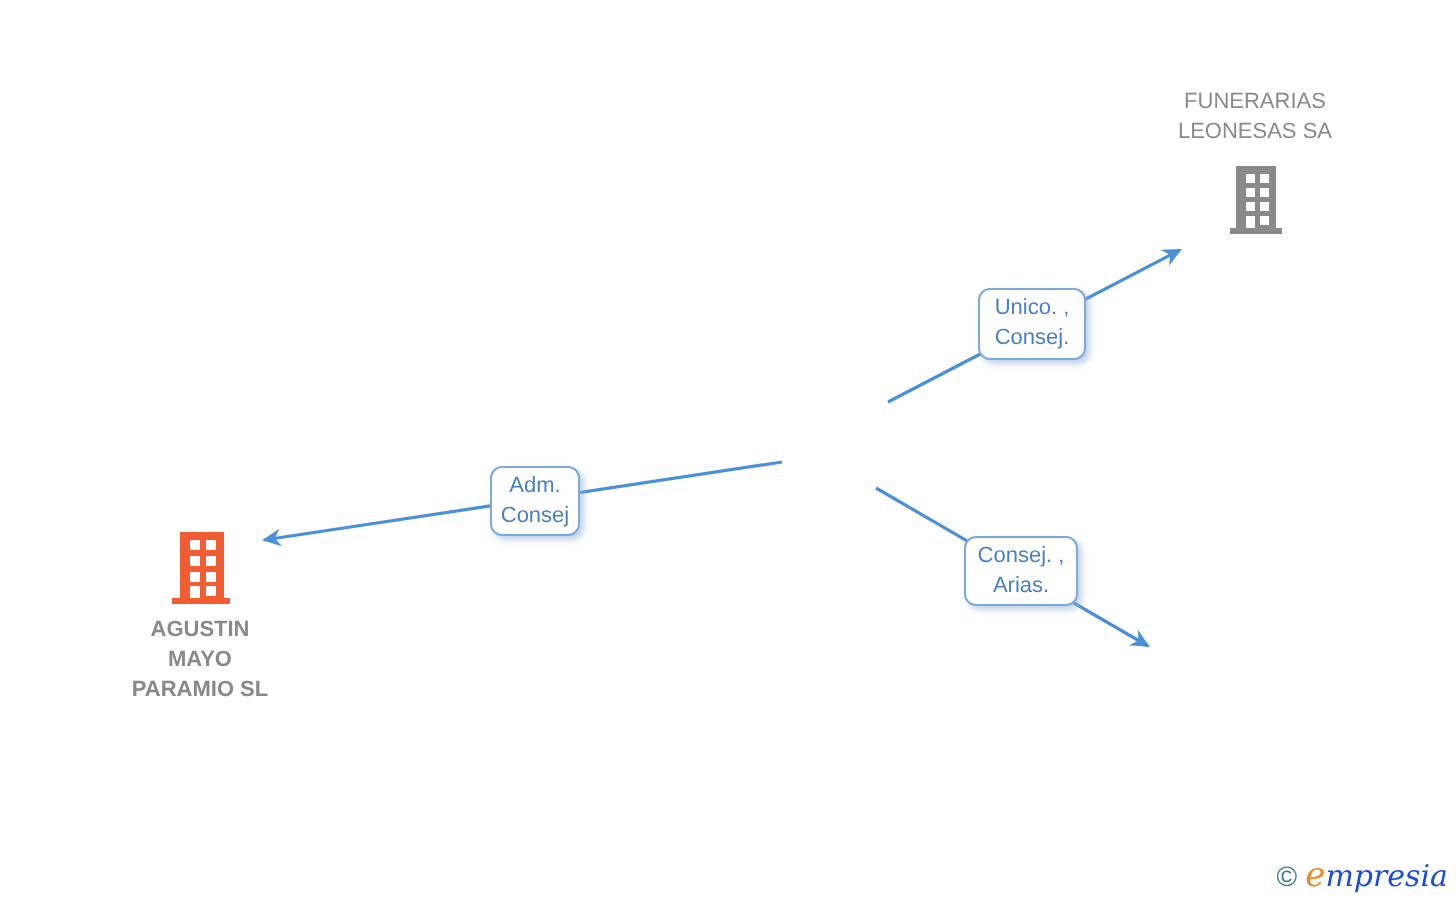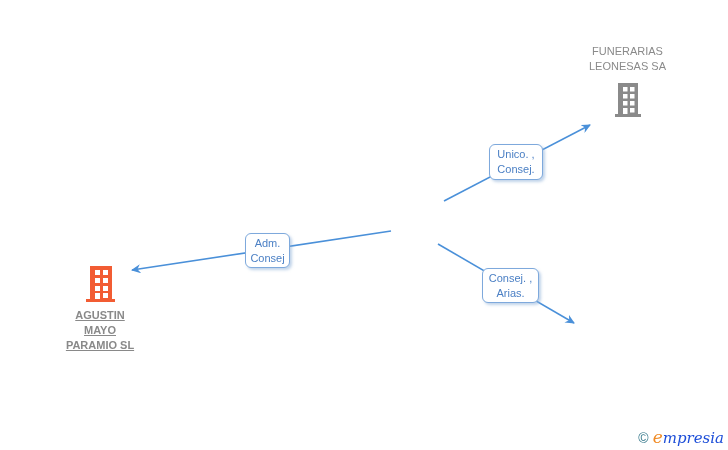--- a/index.html
+++ b/index.html
@@ -29,21 +29,21 @@
     align-items: center;
     cursor: pointer;
   }
   .node .name {
     color: #8a8a8a;
     font-size: 11px;
     line-height: 15px;
     text-align: center;
     white-space: nowrap;
   }
-  .node .name.bold { font-weight: bold; color: #898989; text-decoration: underline; }
+  .node .name.bold { font-weight: bold; color: #898989; }
   .node .icon-wrap { line-height: 0; }
 
   
   .node-funerarias { left: 545px; top: 44px;  width: 165px; }
   .node-funerarias .icon-wrap { margin-top: 9px; }
   .node-person     { left: 347px; top: 174px; width: 130px; }
   .node-person .icon-wrap { margin-top: 7px; }
   .node-agustin    { left: 25px;  top: 266px; width: 150px; flex-direction: column; }
   .node-agustin .icon-wrap { margin-bottom: 6px; }
   .node-inmoarias  { left: 530px; top: 334px; width: 160px; }

